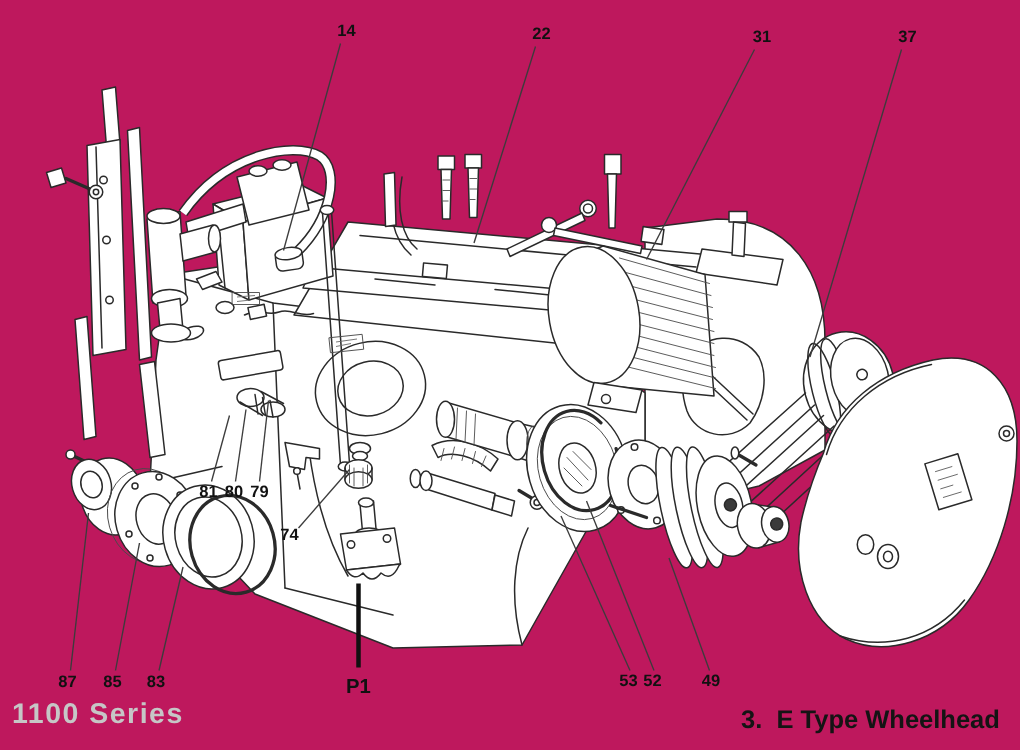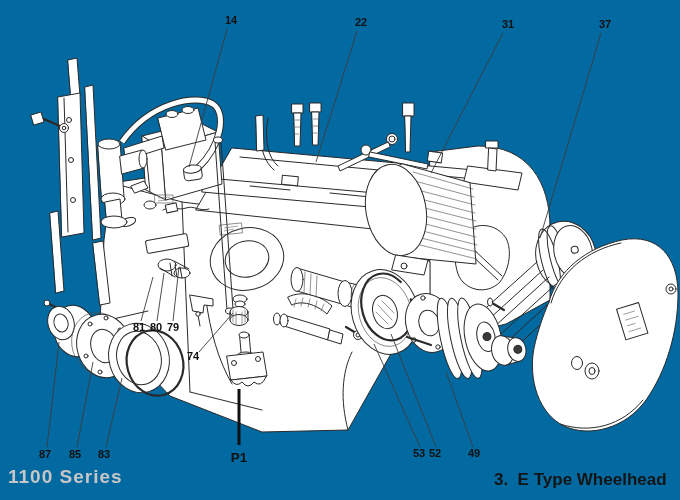--- a/index.html
+++ b/index.html
@@ -1,16 +1,16 @@
 <!DOCTYPE html>
 <html><head>
 <meta charset="utf-8">
 <style>
   html,body{margin:0;padding:0;background:#ffffff;}
-  .stage{position:relative;width:680px;height:500px;background:#0369a1;overflow:hidden;
+  .stage{position:relative;width:680px;height:500px;background:#be185d;overflow:hidden;
          font-family:"Liberation Sans",sans-serif;}
   svg{position:absolute;left:0;top:0;}
   .s{fill:#ffffff;stroke:#2a2a2a;stroke-width:1;stroke-linejoin:round;stroke-linecap:round;}
   .n{fill:none;stroke:#2a2a2a;stroke-width:1;stroke-linejoin:round;stroke-linecap:round;}
   .thin{stroke-width:0.6;stroke:#4a4a4a;}
   .micro{stroke-width:0.6;stroke:#6a6a6a;}
   .w2{stroke-width:2.2;}
   .dark{fill:#3a3a3a;stroke:#2a2a2a;}
   .leader{stroke:#3c3c3c;stroke-width:0.9;fill:none;}
   .leader.thick{stroke:#111;stroke-width:3;}

